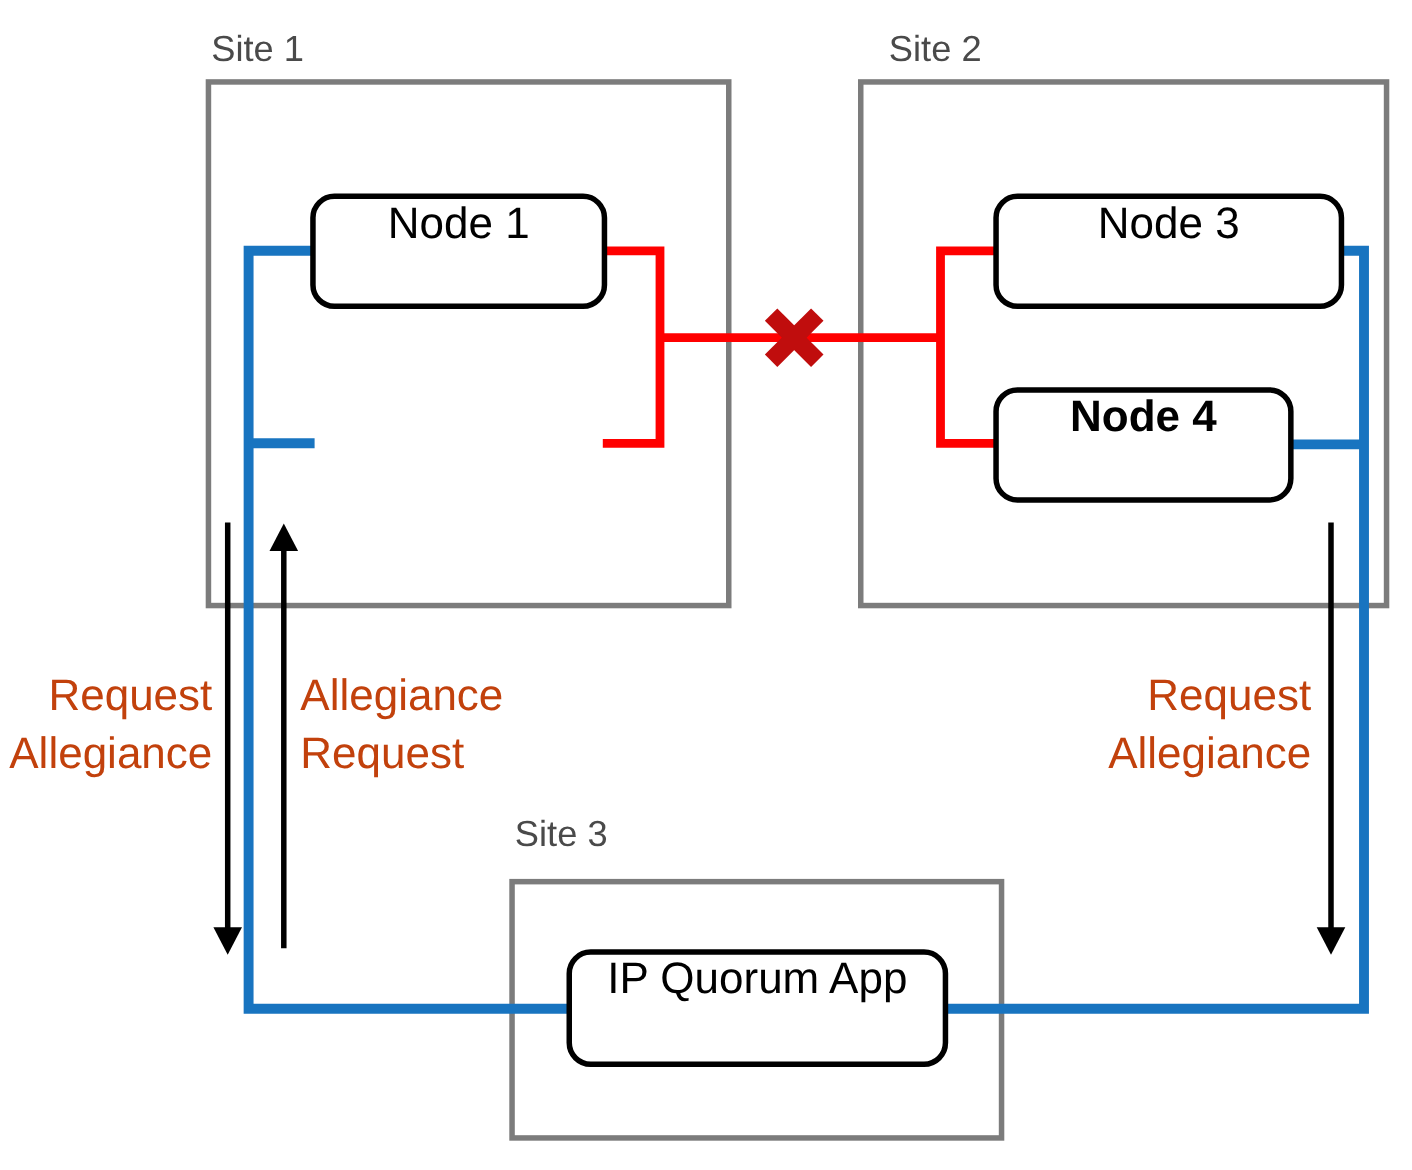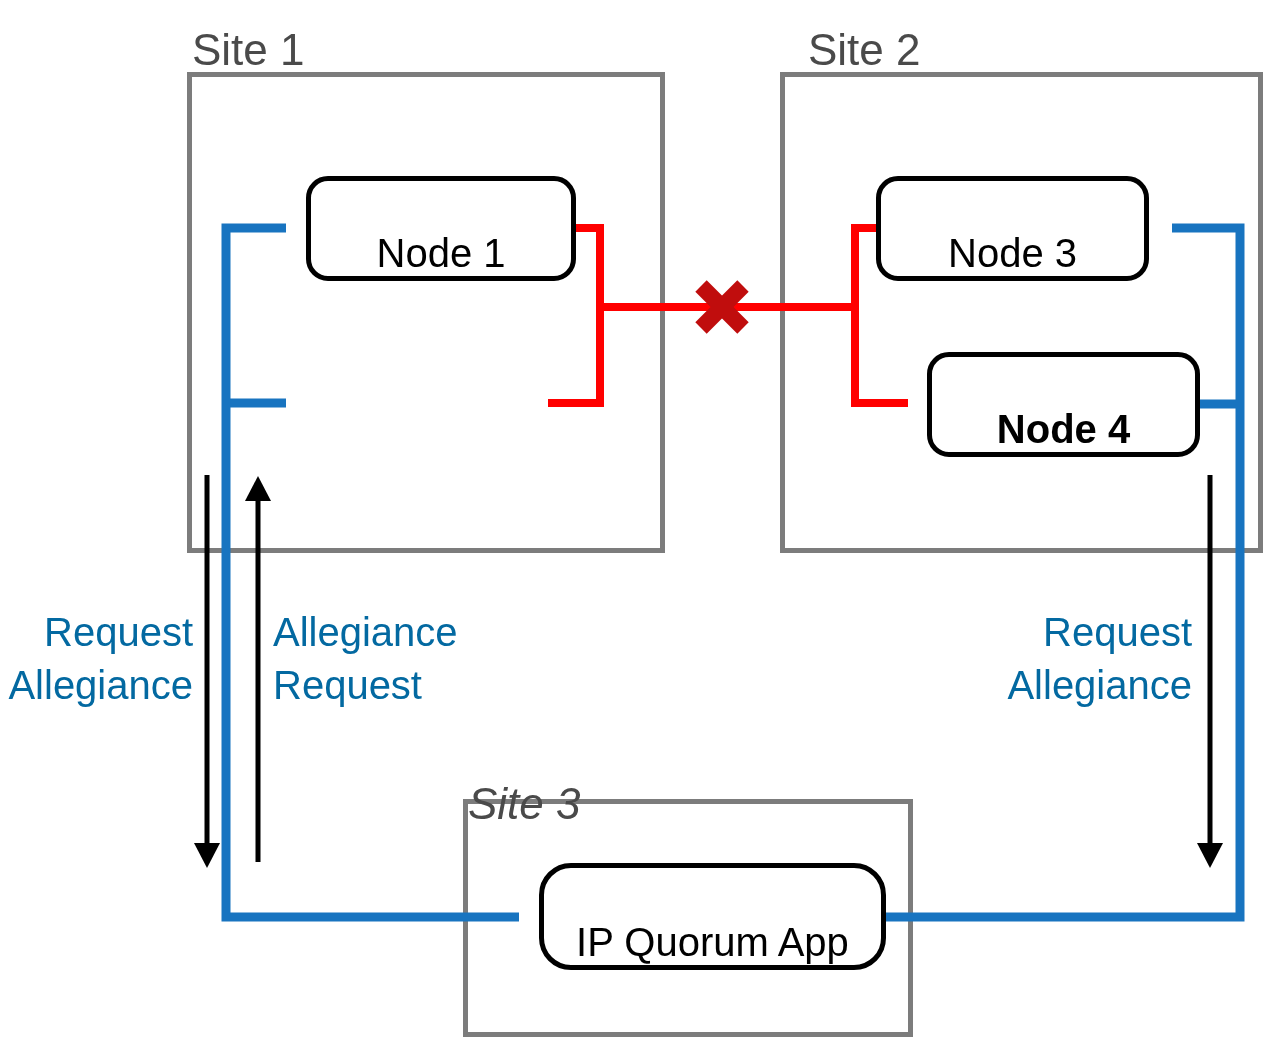--- a/index.html
+++ b/index.html
@@ -23,53 +23,52 @@
     position:absolute;
     border:5px solid var(--site-border);
     background:transparent;
     box-sizing:border-box;
   }
   #site1{left:187px;top:72px;width:478px;height:481px;}
   #site2{left:780px;top:72px;width:483px;height:481px;}
   #site3{left:463px;top:799px;width:450px;height:238px;}
   .site-label{
     position:absolute;
-    font-size:44px;
+    font-size:33px;
     color:var(--site-label);
     white-space:nowrap;
     line-height:1.1;
   }
   #site1-label{left:192px;top:26px;}
   #site2-label{left:808px;top:26px;}
-  #site3-label{left:468px;top:780px;font-style:italic;}
+  #site3-label{left:468px;top:740px;}
   #wires{position:absolute;left:0;top:0;width:1284px;height:1064px;}
   .wire-blue{stroke:var(--link-up);stroke-width:9;fill:none;}
   .wire-red{stroke:var(--link-broken);stroke-width:8;fill:none;}
   .x-mark{stroke:var(--broken-marker);stroke-width:16;fill:none;}
   .arrow-line{stroke:var(--arrow);stroke-width:5;fill:none;}
   .arrow-head{fill:var(--arrow);stroke:none;}
   .node{
     position:absolute;
     background:#ffffff;
     border:5px solid var(--node-border);
     border-radius:22px;
     box-sizing:border-box;
-    display:flex;align-items:flex-end;justify-content:center;
+    display:flex;align-items:flex-start;justify-content:center;
     font-size:40px;color:#000000;
     white-space:nowrap;
-    margin-left:24px;
   }
   #node1{left:282px;top:176px;width:270px;height:105px;}
   #node2{left:282px;top:352px;width:270px;height:105px;}
-  #node3{left:852px;top:176px;width:273px;height:105px;}
+  #node3{left:903px;top:176px;width:319px;height:105px;}
   #node4{left:903px;top:352px;width:273px;height:105px;font-weight:bold;}
-  #app  {left:515px;top:863px;width:347px;height:107px;border-radius:32px;}
+  #app  {left:515px;top:863px;width:347px;height:107px;border-radius:22px;}
   .flow-label{
     position:absolute;
-    font-size:40px;color:#0369a1;
+    font-size:40px;color:#c2410c;
     line-height:53px;
     white-space:nowrap;
   }
   #label-request-left{left:0px;top:606px;width:193px;text-align:right;}
   #label-granted-left{left:273px;top:606px;width:260px;text-align:left;}
   #label-request-right{left:892px;top:606px;width:300px;text-align:right;}
 </style>
 </head>
 <body>
 

